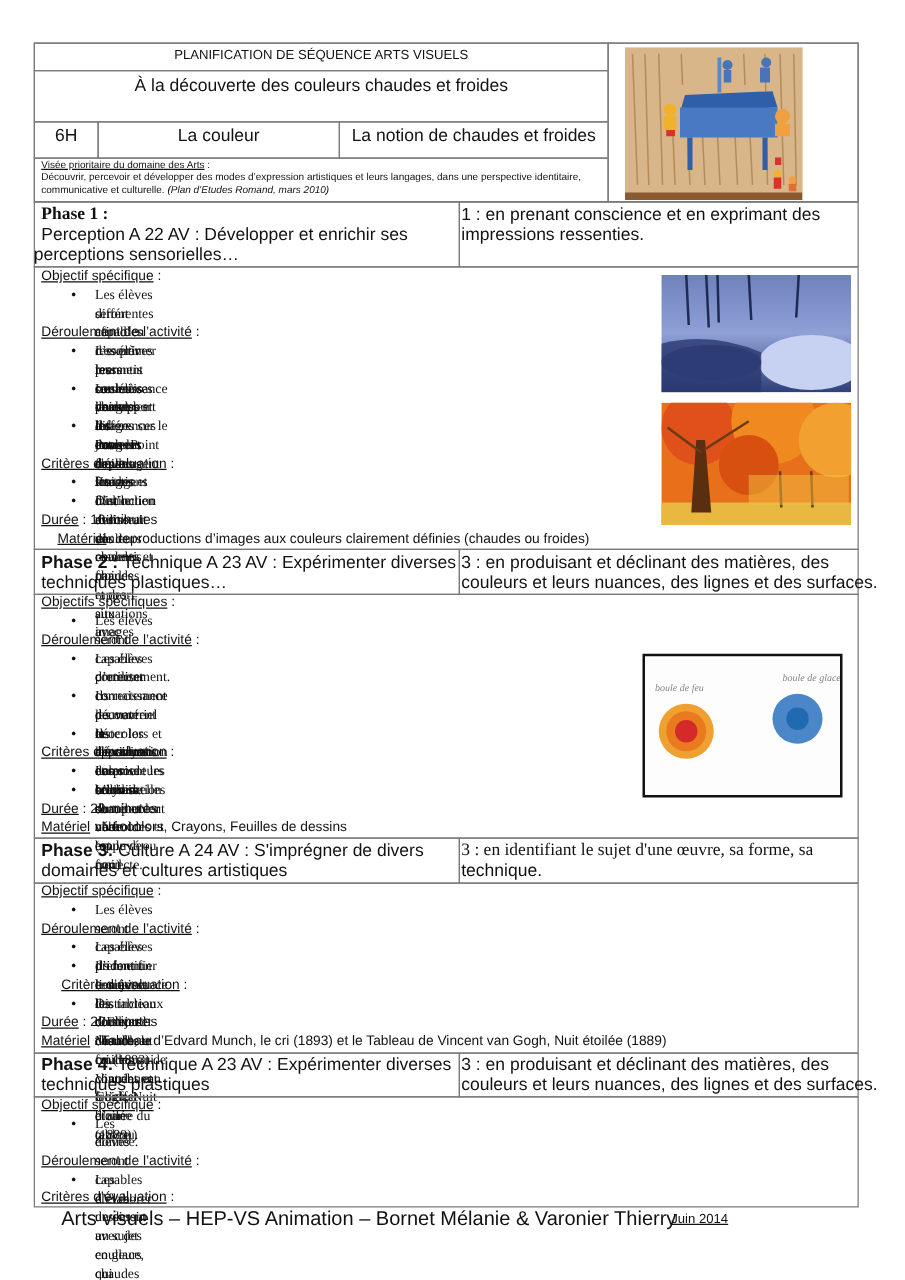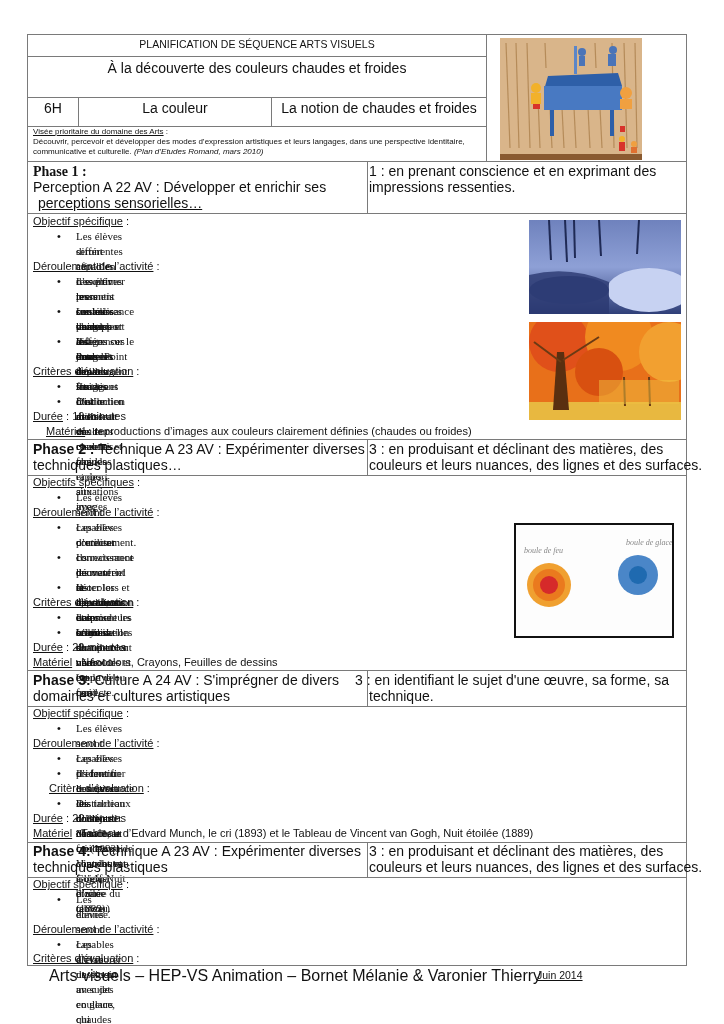--- a/index.html
+++ b/index.html
@@ -88,21 +88,21 @@
       <circle cx="134" cy="106" r="3" fill="#f0a040"></circle>
       <rect x="131" y="109" width="6" height="6" fill="#e07030"></rect>
       <rect x="0" y="116" width="142" height="6" fill="#8a5a30"></rect>
     </svg>
   </div>
 
   <div class="bx" style="left:0;top:127px;width:341px;height:53px;"></div>
   <div class="bx" style="left:340px;top:127px;width:320px;height:53px;"></div>
   <div class="t m b" style="left:6px;top:129px;font-family:Liberation Serif, serif;">Phase 1 :</div>
   <div class="t m" style="left:6px;top:145px;">Perception A 22 AV : Développer et enrichir ses</div>
-  <div class="t m" style="left:11px;top:161px;text-decoration:underline;">perceptions sensorielles…</div>
+  <div class="t m" style="left:0;top:161px;">perceptions sensorielles…</div>
   <div class="t m" style="left:342px;top:129px;">1 : en prenant conscience et en exprimant des</div>
   <div class="t m" style="left:342px;top:145px;">impressions ressenties.</div>
 
   <div class="bx" style="left:0;top:179px;width:660px;height:227px;"></div>
   <div class="t n" style="left:6px;top:180px;"><span class="u">Objectif spécifique</span><span> :</span></div>
   <div class="bullet" style="left:26px;top:195px;">
       <span class="dot">•</span>
       <span class="txt">Les élèves seront capables d’exprimer leurs ressentis par rapport à deux images</span>
     </div>
   <div class="bullet" style="left:26px;top:210px;">
@@ -236,21 +236,21 @@
       <circle cx="33" cy="60" r="9" fill="#d62a2a"></circle>
       <circle cx="122" cy="50" r="20" fill="#4a86c8"></circle>
       <circle cx="122" cy="50" r="9" fill="#1f6ab0"></circle>
     </svg>
   </div>
 
   <div class="bx" style="left:0;top:636px;width:341px;height:37px;"></div>
   <div class="bx" style="left:340px;top:636px;width:320px;height:37px;"></div>
   <div class="t m" style="left:6px;top:638px;"><b>Phase  3:</b><span> Culture A 24 AV : S'imprégner de divers</span></div>
   <div class="t m" style="left:6px;top:654px;">domaines et cultures artistiques</div>
-  <div class="t m" style="left:328px;top:638px;">3 :  en identifiant le sujet d'une œuvre, sa forme, sa</div>
+  <div class="t m" style="left:342px;top:638px;font-family:Liberation Serif, serif;">3 :  en identifiant le sujet d'une œuvre, sa forme, sa</div>
   <div class="t m" style="left:342px;top:654px;">technique.</div>
 
   <div class="bx" style="left:0;top:672px;width:660px;height:137px;"></div>
   <div class="t n" style="left:6px;top:672px;"><span class="u">Objectif spécifique</span><span> :</span></div>
   <div class="bullet" style="left:26px;top:687px;">
       <span class="dot">•</span>
       <span class="txt">Les élèves seront capables d’identifier le sujet et les couleurs du tableau</span>
     </div>
   <div class="t n" style="left:6px;top:702px;"><span class="u">Déroulement de l’activité</span><span> :</span></div>
   <div class="bullet" style="left:26px;top:717px;">

